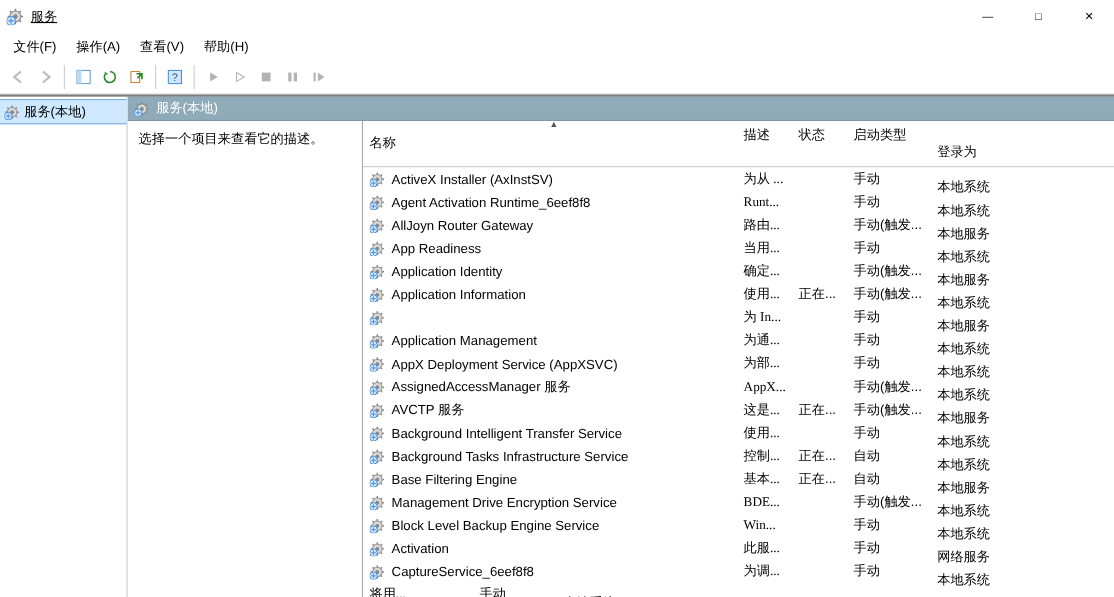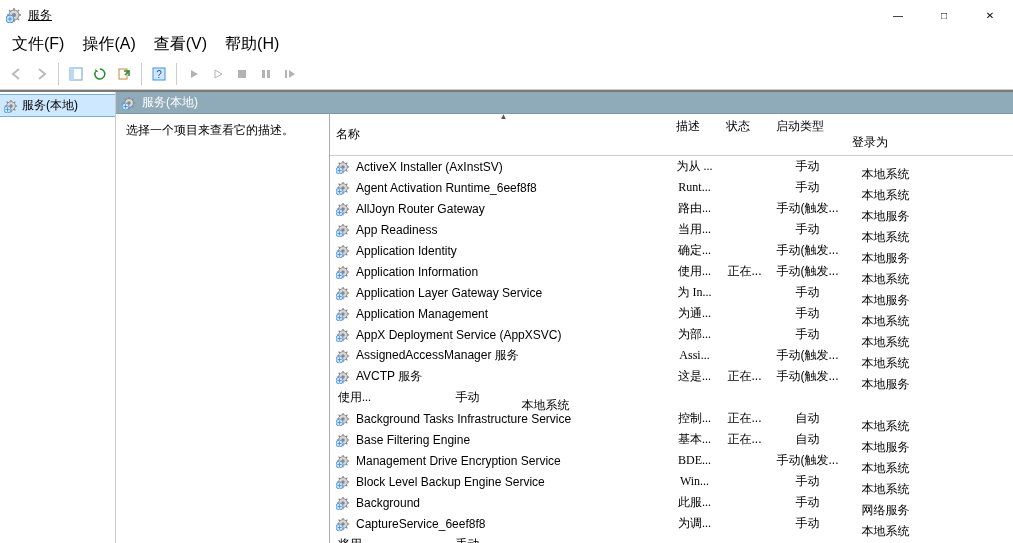--- a/index.html
+++ b/index.html
@@ -29,21 +29,21 @@
       width: 46px; height: 30px;
       display: flex; align-items: center; justify-content: center;
       font-family: "Segoe UI Symbol", sans-serif;
       font-size: 10px;
       color: #000;
     }
     .menubar {
       display: flex;
       gap: 6px;
       padding: 2px 6px;
-      font-size: 16px;
+      font-size: 12px;
     }
     .menu-item {
       padding: 2px 6px;
     }
     .toolbar {
       display: flex;
       align-items: center;
       gap: 2px;
       padding: 4px 6px;
       border-bottom: 1px solid #ccc;
@@ -143,21 +143,20 @@
       left:50%; top:-2px;
       font-size:8px;
       color:#555;
     }
     .list-body {}
     .row {
       display:flex;
       align-items:center;
       height:21px;
       font-size:12px;
-      text-align:center;
     }
     .row .col-name { display:flex; align-items:center; gap:6px; padding-left:6px;}
     .service-icon { width:14px; height:14px; flex-shrink:0; }
     .row .col { padding-top:0; padding-bottom:0; }
     .relative-wrap { position:relative; height:100%; }
   </style>
 </head>
 <body>
 
 <svg width="0" height="0" style="position:absolute">
@@ -377,21 +376,20 @@
               <div class="col col-desc">使用...</div>
               <div class="col col-state">正在...</div>
               <div class="col col-start">手动(触发...</div>
               <div class="col col-logon">本地系统</div>
             </div>
             <div class="row">
               <div class="col col-name">
                 <svg viewBox="0 0 16 16" class="service-icon">
                   <use href="#gear"></use>
                 </svg>
-                <span>Application Layer Gateway Service</span>
               </div>
               <div class="col col-desc">为 In...</div>
               <div class="col col-state"></div>
               <div class="col col-start">手动</div>
               <div class="col col-logon">本地服务</div>
             </div>
             <div class="row">
               <div class="col col-name">
                 <svg viewBox="0 0 16 16" class="service-icon">
                   <use href="#gear"></use>
@@ -415,38 +413,44 @@
               <div class="col col-start">手动</div>
               <div class="col col-logon">本地系统</div>
             </div>
             <div class="row">
               <div class="col col-name">
                 <svg viewBox="0 0 16 16" class="service-icon">
                   <use href="#gear"></use>
                 </svg>
                 <span>AssignedAccessManager 服务</span>
               </div>
-              <div class="col col-desc">Assi...</div>
+              <div class="col col-desc">AppX...</div>
               <div class="col col-state"></div>
               <div class="col col-start">手动(触发...</div>
               <div class="col col-logon">本地系统</div>
             </div>
             <div class="row">
               <div class="col col-name">
                 <svg viewBox="0 0 16 16" class="service-icon">
                   <use href="#gear"></use>
                 </svg>
                 <span>AVCTP 服务</span>
               </div>
               <div class="col col-desc">这是...</div>
               <div class="col col-state">正在...</div>
               <div class="col col-start">手动(触发...</div>
               <div class="col col-logon">本地服务</div>
             </div>
             <div class="row">
+              <div class="col col-name">
+                <svg viewBox="0 0 16 16" class="service-icon">
+                  <use href="#gear"></use>
+                </svg>
+                <span>Background Intelligent Transfer Service</span>
+              </div>
               <div class="col col-desc">使用...</div>
               <div class="col col-state"></div>
               <div class="col col-start">手动</div>
               <div class="col col-logon">本地系统</div>
             </div>
             <div class="row">
               <div class="col col-name">
                 <svg viewBox="0 0 16 16" class="service-icon">
                   <use href="#gear"></use>
                 </svg>
@@ -491,21 +495,21 @@
               <div class="col col-desc">Win...</div>
               <div class="col col-state"></div>
               <div class="col col-start">手动</div>
               <div class="col col-logon">本地系统</div>
             </div>
             <div class="row">
               <div class="col col-name">
                 <svg viewBox="0 0 16 16" class="service-icon">
                   <use href="#gear"></use>
                 </svg>
-                <span>Background</span>
+                <span>Activation</span>
               </div>
               <div class="col col-desc">此服...</div>
               <div class="col col-state"></div>
               <div class="col col-start">手动</div>
               <div class="col col-logon">网络服务</div>
             </div>
             <div class="row">
               <div class="col col-name">
                 <svg viewBox="0 0 16 16" class="service-icon">
                   <use href="#gear"></use>

